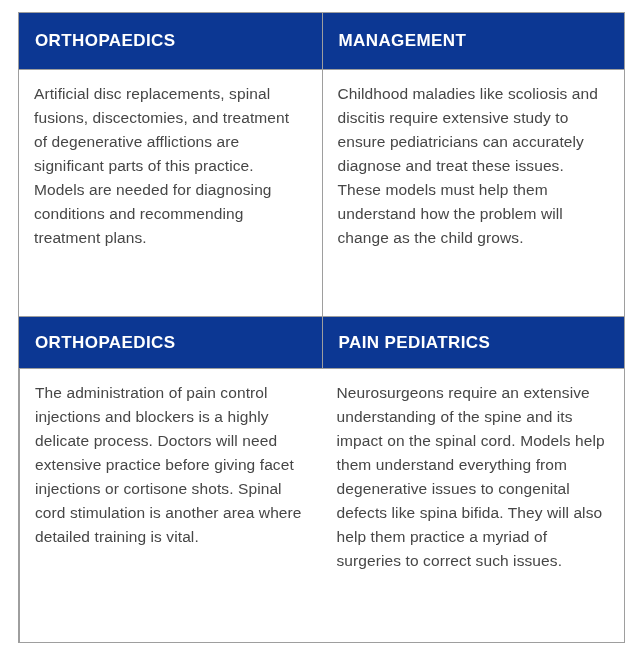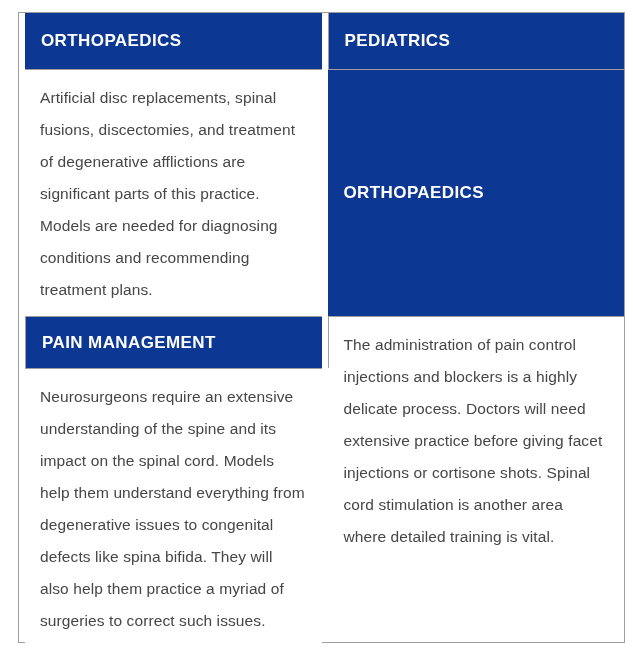--- a/index.html
+++ b/index.html
@@ -25,54 +25,54 @@
     display: grid;
     grid-template-columns: 1fr 1fr;
     grid-template-rows: 56px 247px 52px auto;
     box-sizing: border-box;
     background: #ffffff;
   }
   .cell {
     box-sizing: border-box;
     border-left: 1px solid #9e9e9e;
     border-top: 1px solid #9e9e9e;
-    margin-left: 6px;
   }
   .cell.first-col { border-left: none; }
   .cell.first-row { border-top: none; }
   .header-cell {
     background: #0c3793;
     color: #ffffff;
     display: flex;
     align-items: center;
     padding: 0 16px;
     font-size: 17px;
     font-weight: 800;
     letter-spacing: 0.4px;
   }
   .body-cell {
     background: #ffffff;
     color: #464646;
     padding: 12px 16px 10px 15px;
     font-size: 15.5px;
-    line-height: 32px;
+    line-height: 24px;
     letter-spacing: 0.1px;
   }
 </style>
 </head>
 <body>
 
 <div class="page">
   <div class="spec-table">
 
     <div class="cell first-col first-row header-cell">ORTHOPAEDICS</div>
-    <div class="cell first-row header-cell">PEDIATRICS</div>
+    <div class="cell first-row header-cell">MANAGEMENT</div>
 
     <div class="cell first-col body-cell">Artificial disc replacements, spinal fusions, discectomies, and treatment of degenerative afflictions are significant parts of this practice. Models are needed for diagnosing conditions and recommending treatment plans.</div>
+    <div class="cell body-cell">Childhood maladies like scoliosis and discitis require extensive study to ensure pediatricians can accurately diagnose and treat these issues. These models must help them understand how the problem will change as the child grows.</div>
 
     <div class="cell first-col header-cell">ORTHOPAEDICS</div>
-    <div class="cell header-cell">PAIN MANAGEMENT</div>
+    <div class="cell header-cell">PAIN PEDIATRICS</div>
 
     <div class="cell body-cell">The administration of pain control injections and blockers is a highly delicate process. Doctors will need extensive practice before giving facet injections or cortisone shots. Spinal cord stimulation is another area where detailed training is vital.</div>
     <div class="cell first-col body-cell">Neurosurgeons require an extensive understanding of the spine and its impact on the spinal cord. Models help them understand everything from degenerative issues to congenital defects like spina bifida. They will also help them practice a myriad of surgeries to correct such issues.</div>
 
   </div>
 </div>
 
 </body></html>

